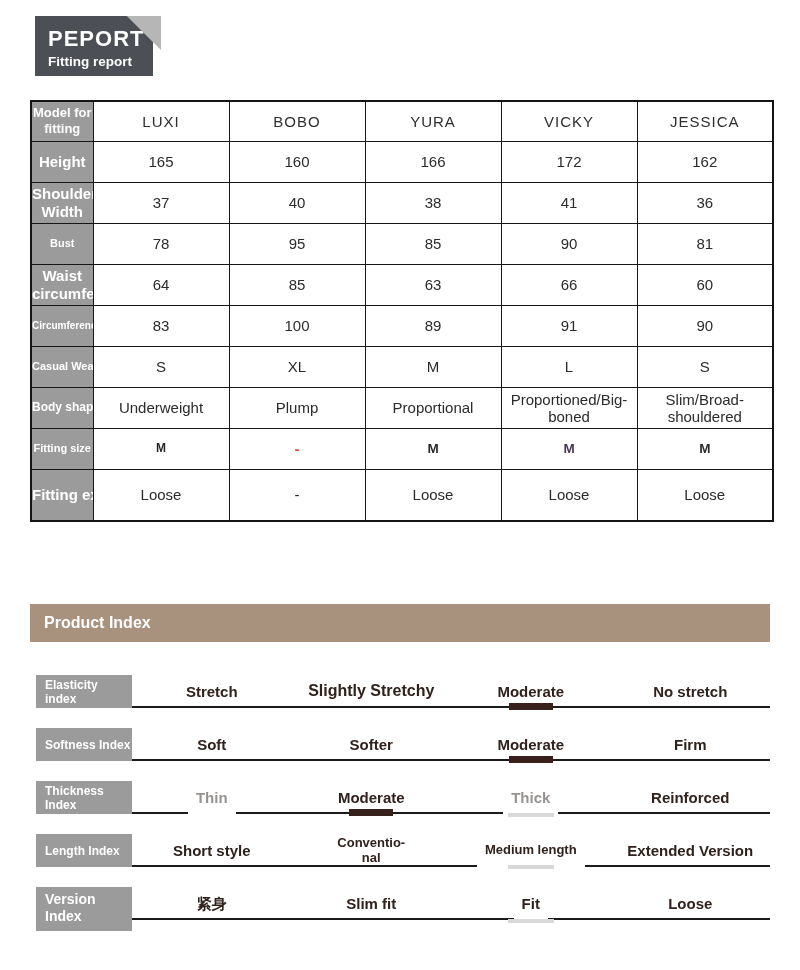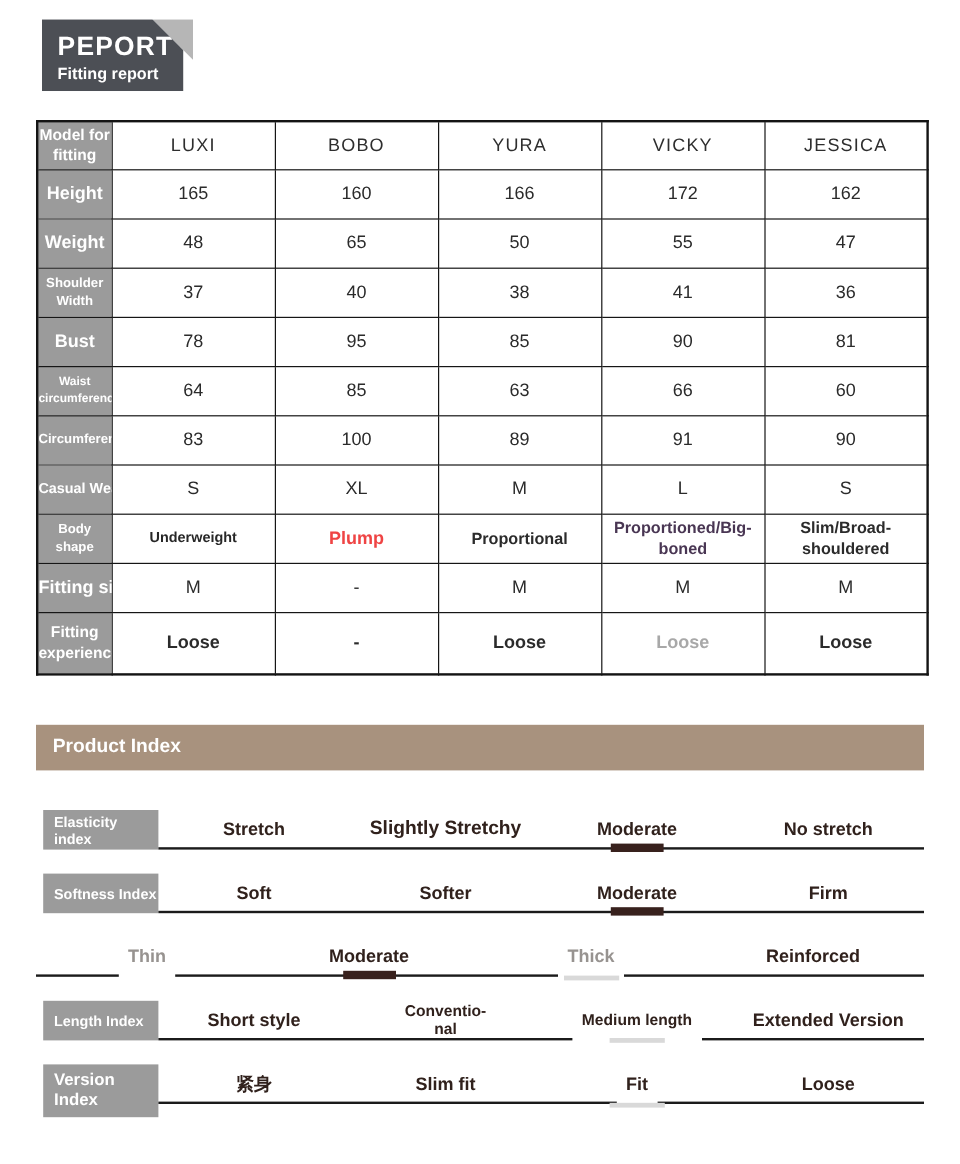--- a/index.html
+++ b/index.html
@@ -131,28 +131,20 @@
       </tr>
       <tr>
         <th>Height</th>
         <td>165</td>
         <td>160</td>
         <td>166</td>
         <td>172</td>
         <td>162</td>
       </tr>
       <tr>
-        <th>Weight</th>
-        <td>48</td>
-        <td>65</td>
-        <td>50</td>
-        <td>55</td>
-        <td>47</td>
-      </tr>
-      <tr>
         <th>Shoulder Width</th>
         <td>37</td>
         <td>40</td>
         <td>38</td>
         <td>41</td>
         <td>36</td>
       </tr>
       <tr>
         <th>Bust</th>
         <td>78</td>
@@ -229,20 +221,21 @@
       <div class="pi-row">
         <div class="pi-label">Softness Index</div>
         <div class="pi-options">
           <div class="pi-opt">Soft</div>
           <div class="pi-opt">Softer</div>
           <div class="pi-opt sel-dark">Moderate</div>
           <div class="pi-opt">Firm</div>
         </div>
       </div>
       <div class="pi-row">
+        <div class="pi-label">Thickness Index</div>
         <div class="pi-options">
           <div class="pi-opt muted patch">Thin</div>
           <div class="pi-opt sel-dark">Moderate</div>
           <div class="pi-opt muted sel-light">Thick</div>
           <div class="pi-opt">Reinforced</div>
         </div>
       </div>
       <div class="pi-row">
         <div class="pi-label">Length Index</div>
         <div class="pi-options">

